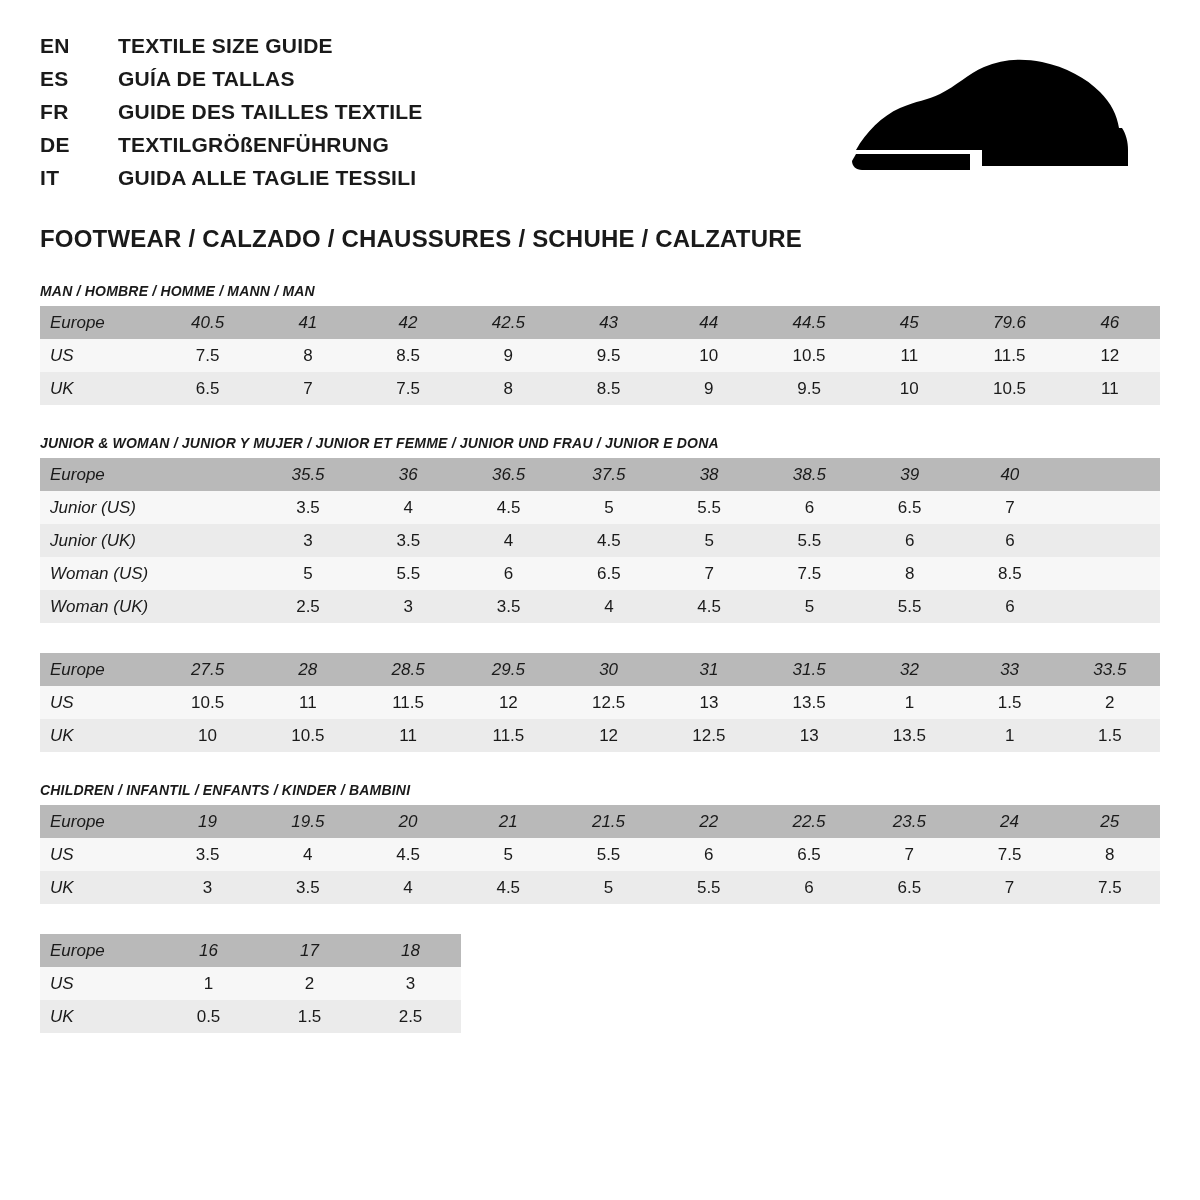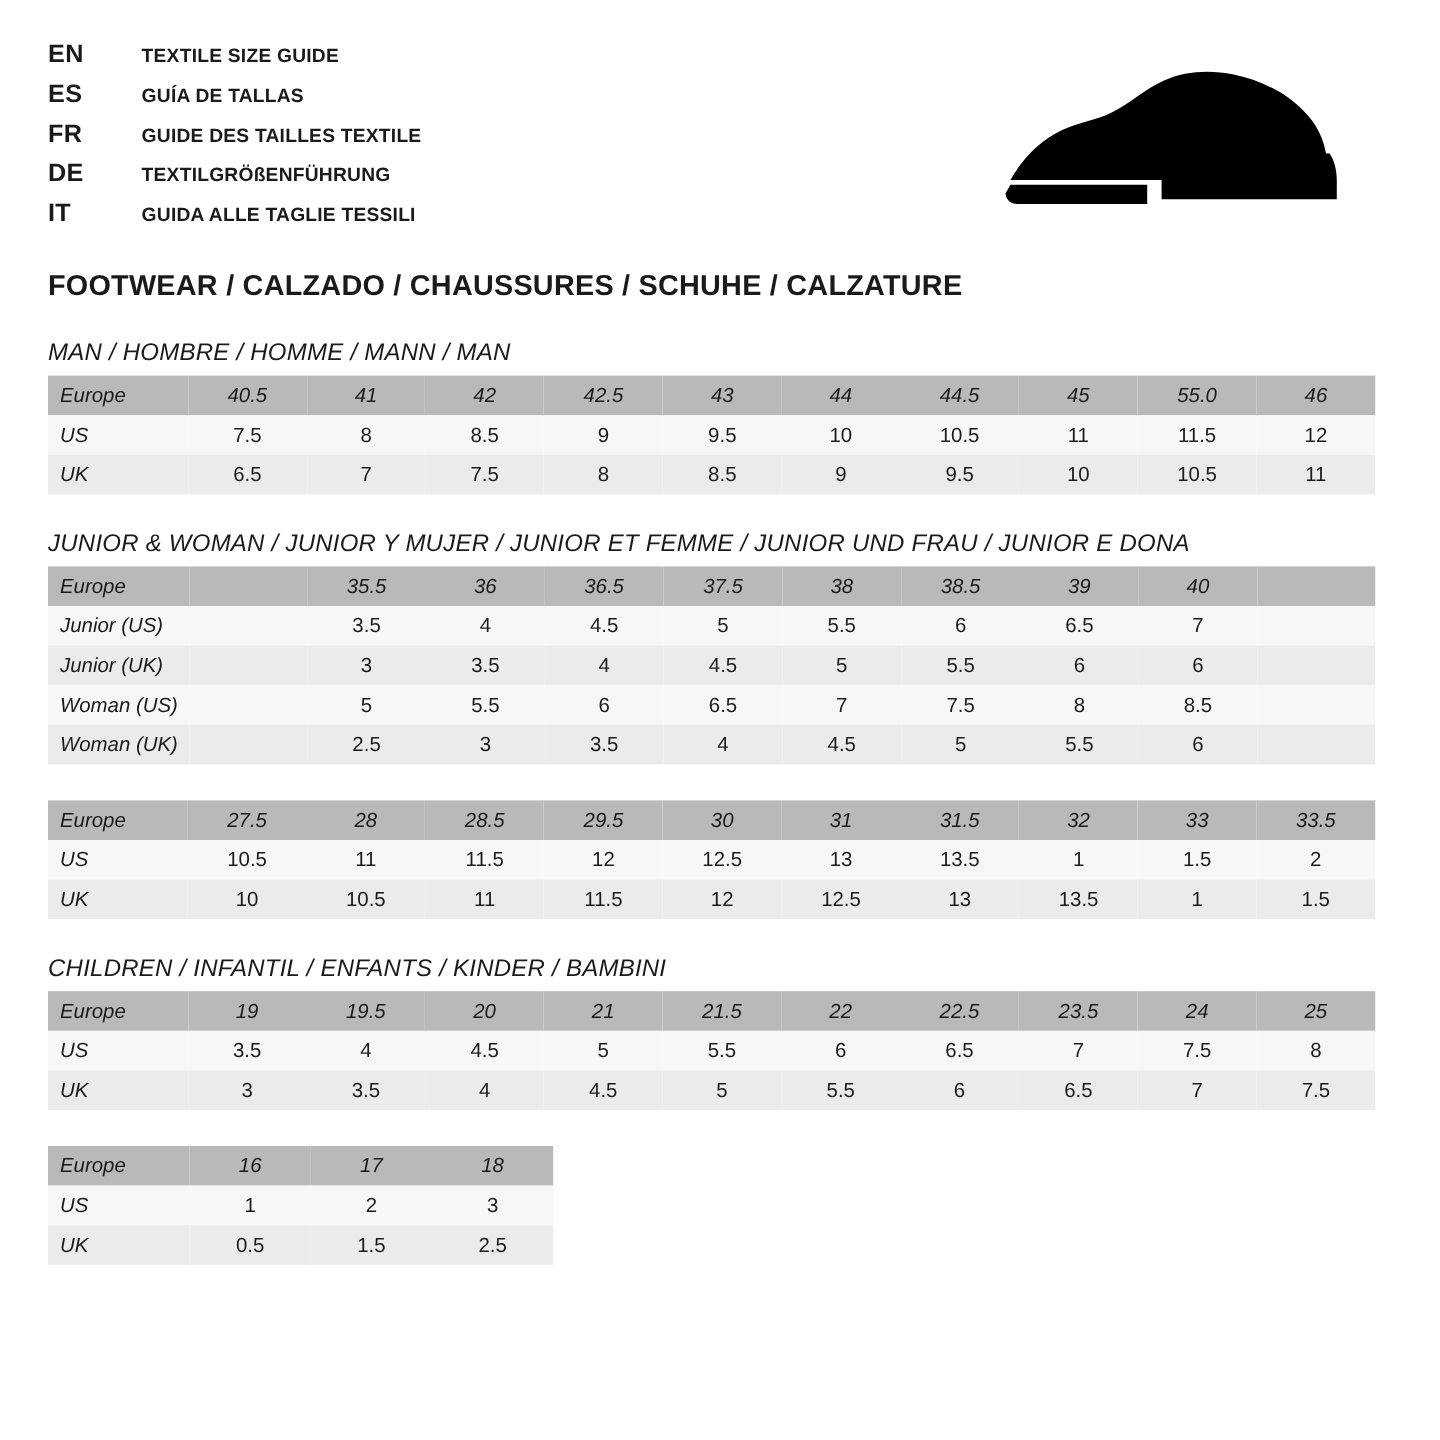--- a/index.html
+++ b/index.html
@@ -12,21 +12,21 @@
     height: 1200px;
     font-family: "Liberation Sans", sans-serif;
     color: #1a1a1a;
     overflow: hidden;
   }
   .page {
     position: relative;
     width: 1200px;
     height: 850px;
     box-sizing: border-box;
-    padding: 34px 54px 0 40px;
+    padding: 34px 40px 0 40px;
   }
 
   
   .header {
     display: flex;
     align-items: flex-start;
     justify-content: space-between;
   }
   .lang-block {
     display: block;
@@ -36,21 +36,21 @@
     align-items: baseline;
     height: 33px;
   }
   .lang-code {
     width: 78px;
     font-size: 21px;
     font-weight: bold;
     letter-spacing: .3px;
   }
   .lang-title {
-    font-size: 16px;
+    font-size: 21px;
     font-weight: bold;
     letter-spacing: .2px;
   }
   .shoe-wrap {
     width: 360px;
     margin-right: 30px;
     margin-top: 24px;
   }
   .shoe-wrap svg { display:block; }
 
@@ -59,22 +59,22 @@
     font-size: 24px;
     font-weight: bold;
     letter-spacing: .2px;
   }
 
   
   .section {
     margin-top: 30px;
   }
   .section-title {
-    font-size: 20px;
-    font-weight: normal;
+    font-size: 14px;
+    font-weight: bold;
     font-style: italic;
     margin-bottom: 7px;
     letter-spacing: .2px;
   }
   table.size {
     border-collapse: collapse;
     table-layout: fixed;
     font-size: 17px;
   }
   table.size td {
@@ -164,21 +164,21 @@
           <tr class="head">
         <td class="label">Europe</td>
         <td>40.5</td>
         <td>41</td>
         <td>42</td>
         <td>42.5</td>
         <td>43</td>
         <td>44</td>
         <td>44.5</td>
         <td>45</td>
-        <td>55.0</td>
+        <td>79.6</td>
         <td>46</td>
       </tr>
       <tr class="even">
         <td class="label">US</td>
         <td>7.5</td>
         <td>8</td>
         <td>8.5</td>
         <td>9</td>
         <td>9.5</td>
         <td>10</td>

